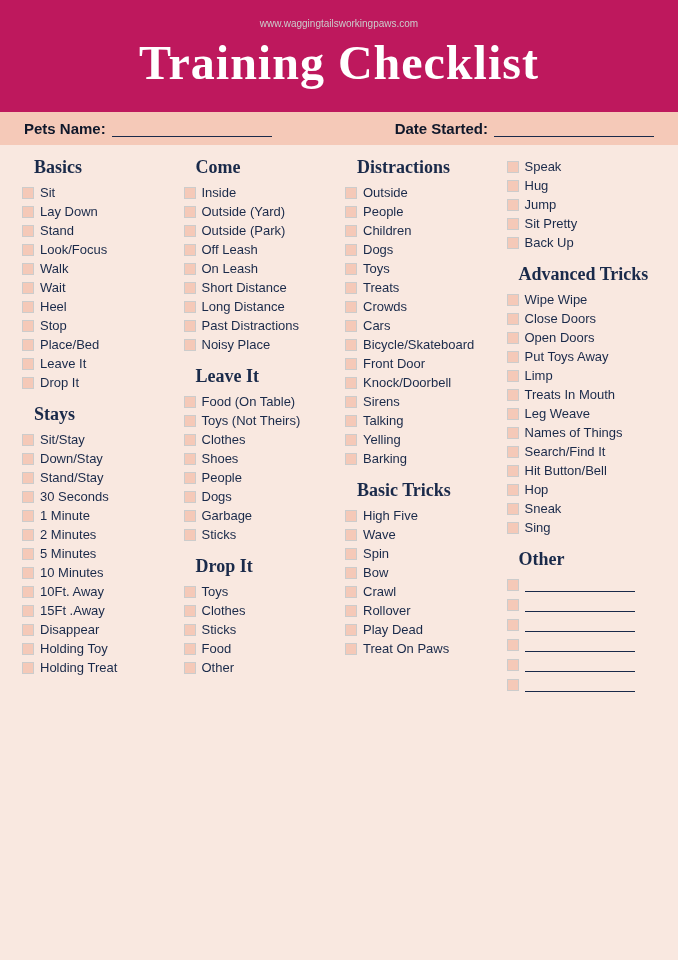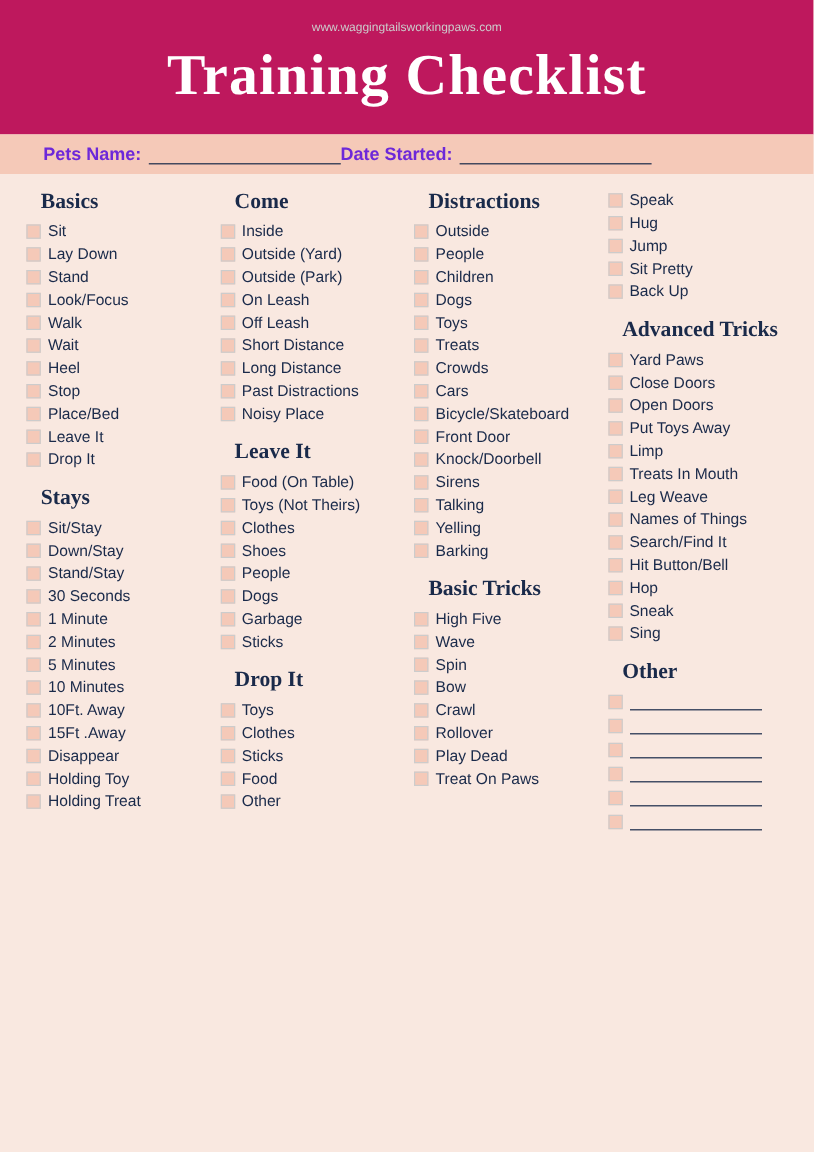--- a/index.html
+++ b/index.html
@@ -23,24 +23,25 @@
     }
     .header h1 {
       font-size: 48px;
       font-weight: bold;
       font-family: 'Georgia', serif;
       letter-spacing: 1px;
     }
     .info-bar {
       background: #f5c9b8;
       display: flex;
-      padding: 8px 36px;
+      justify-content: space-between;
+      padding: 8px 24px;
       font-size: 15px;
       font-family: Arial, sans-serif;
-      color: #6d28d9;
+      color: #0f172a;
     }
     .info-bar .field {
       display: flex;
       align-items: center;
       gap: 6px;
     }
     .info-bar .field label {
       font-weight: bold;
     }
     .info-bar .field .line {
@@ -229,25 +230,25 @@
       <div class="item">
         <span class="checkbox"></span>
         <span>Outside (Yard)</span>
       </div>
       <div class="item">
         <span class="checkbox"></span>
         <span>Outside (Park)</span>
       </div>
       <div class="item">
         <span class="checkbox"></span>
+        <span>Off Leash</span>
+      </div>
+      <div class="item">
+        <span class="checkbox"></span>
         <span>On Leash</span>
-      </div>
-      <div class="item">
-        <span class="checkbox"></span>
-        <span>Off Leash</span>
       </div>
       <div class="item">
         <span class="checkbox"></span>
         <span>Short Distance</span>
       </div>
       <div class="item">
         <span class="checkbox"></span>
         <span>Long Distance</span>
       </div>
       <div class="item">
@@ -427,21 +428,21 @@
         <span class="checkbox"></span>
         <span>Sit Pretty</span>
       </div>
       <div class="item">
         <span class="checkbox"></span>
         <span>Back Up</span>
       </div>
       <div class="section-title">Advanced Tricks</div>
       <div class="item">
         <span class="checkbox"></span>
-        <span>Yard Paws</span>
+        <span>Wipe Wipe</span>
       </div>
       <div class="item">
         <span class="checkbox"></span>
         <span>Close Doors</span>
       </div>
       <div class="item">
         <span class="checkbox"></span>
         <span>Open Doors</span>
       </div>
       <div class="item">

